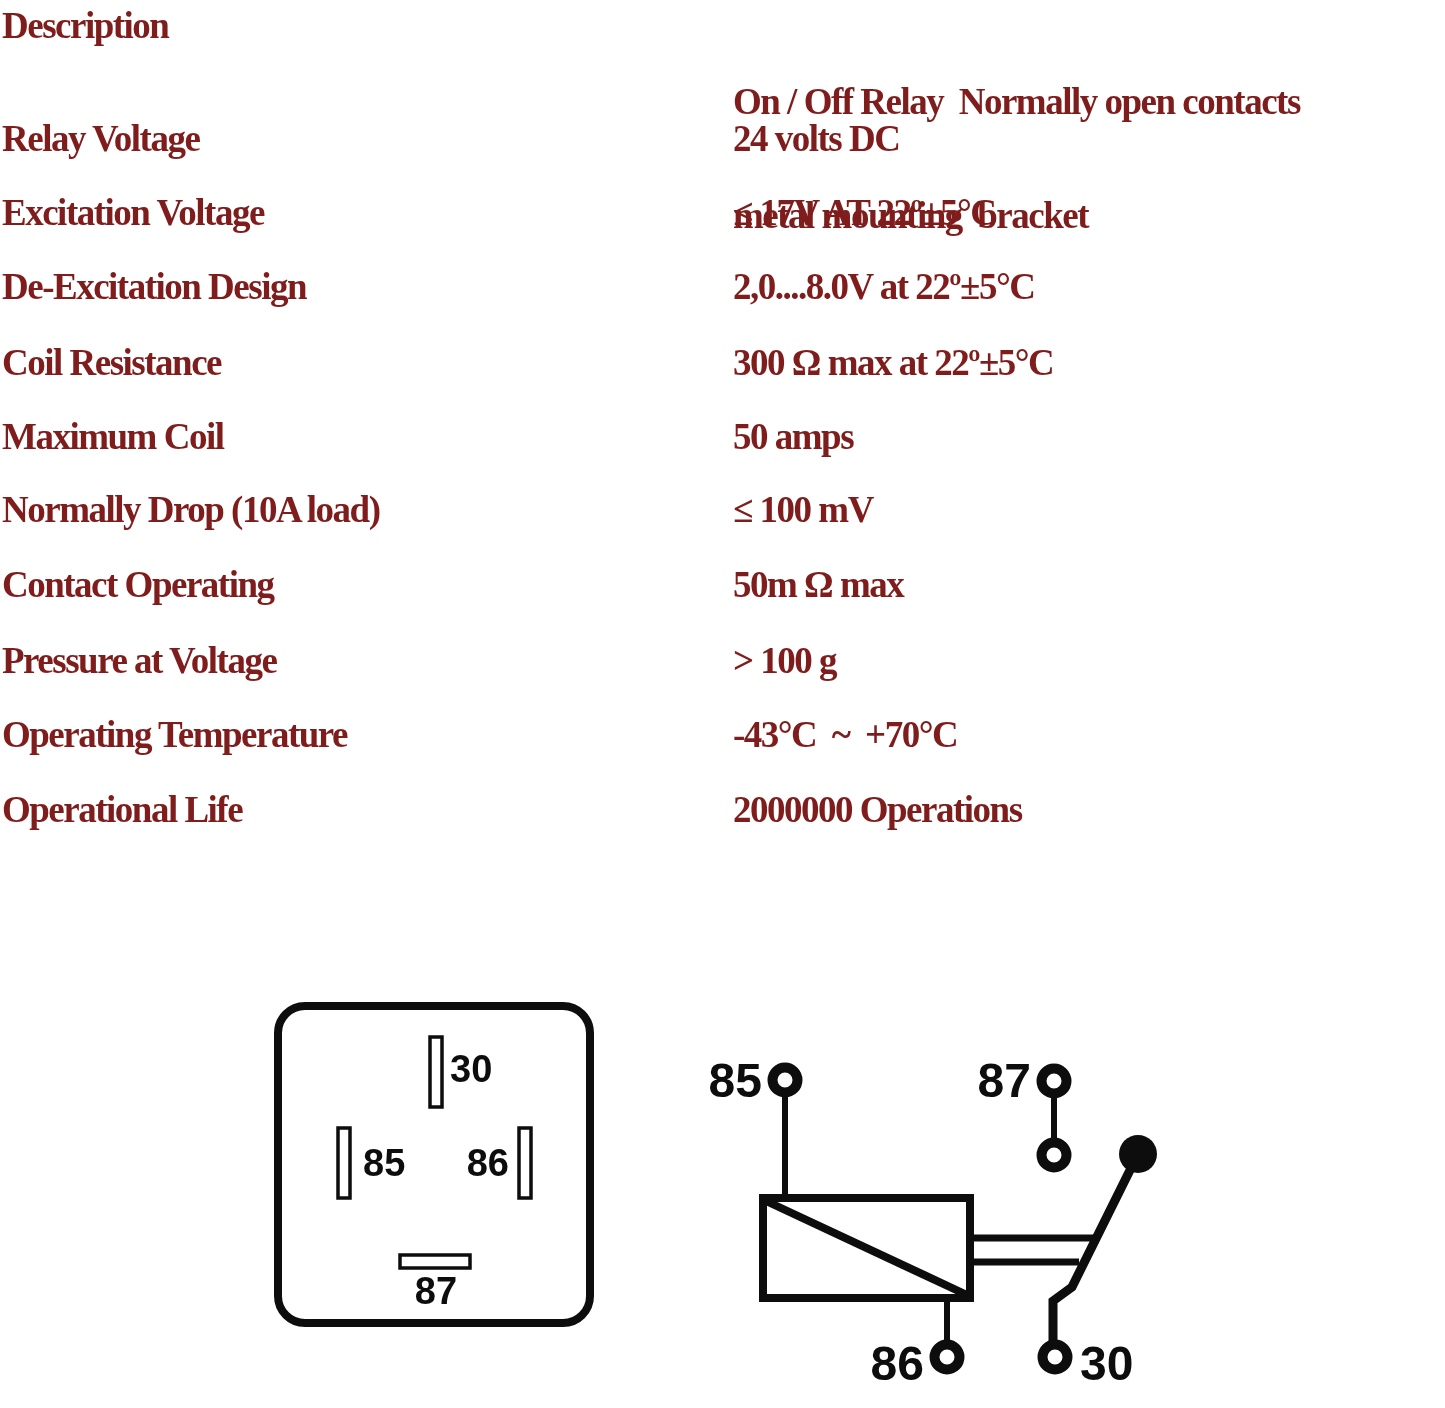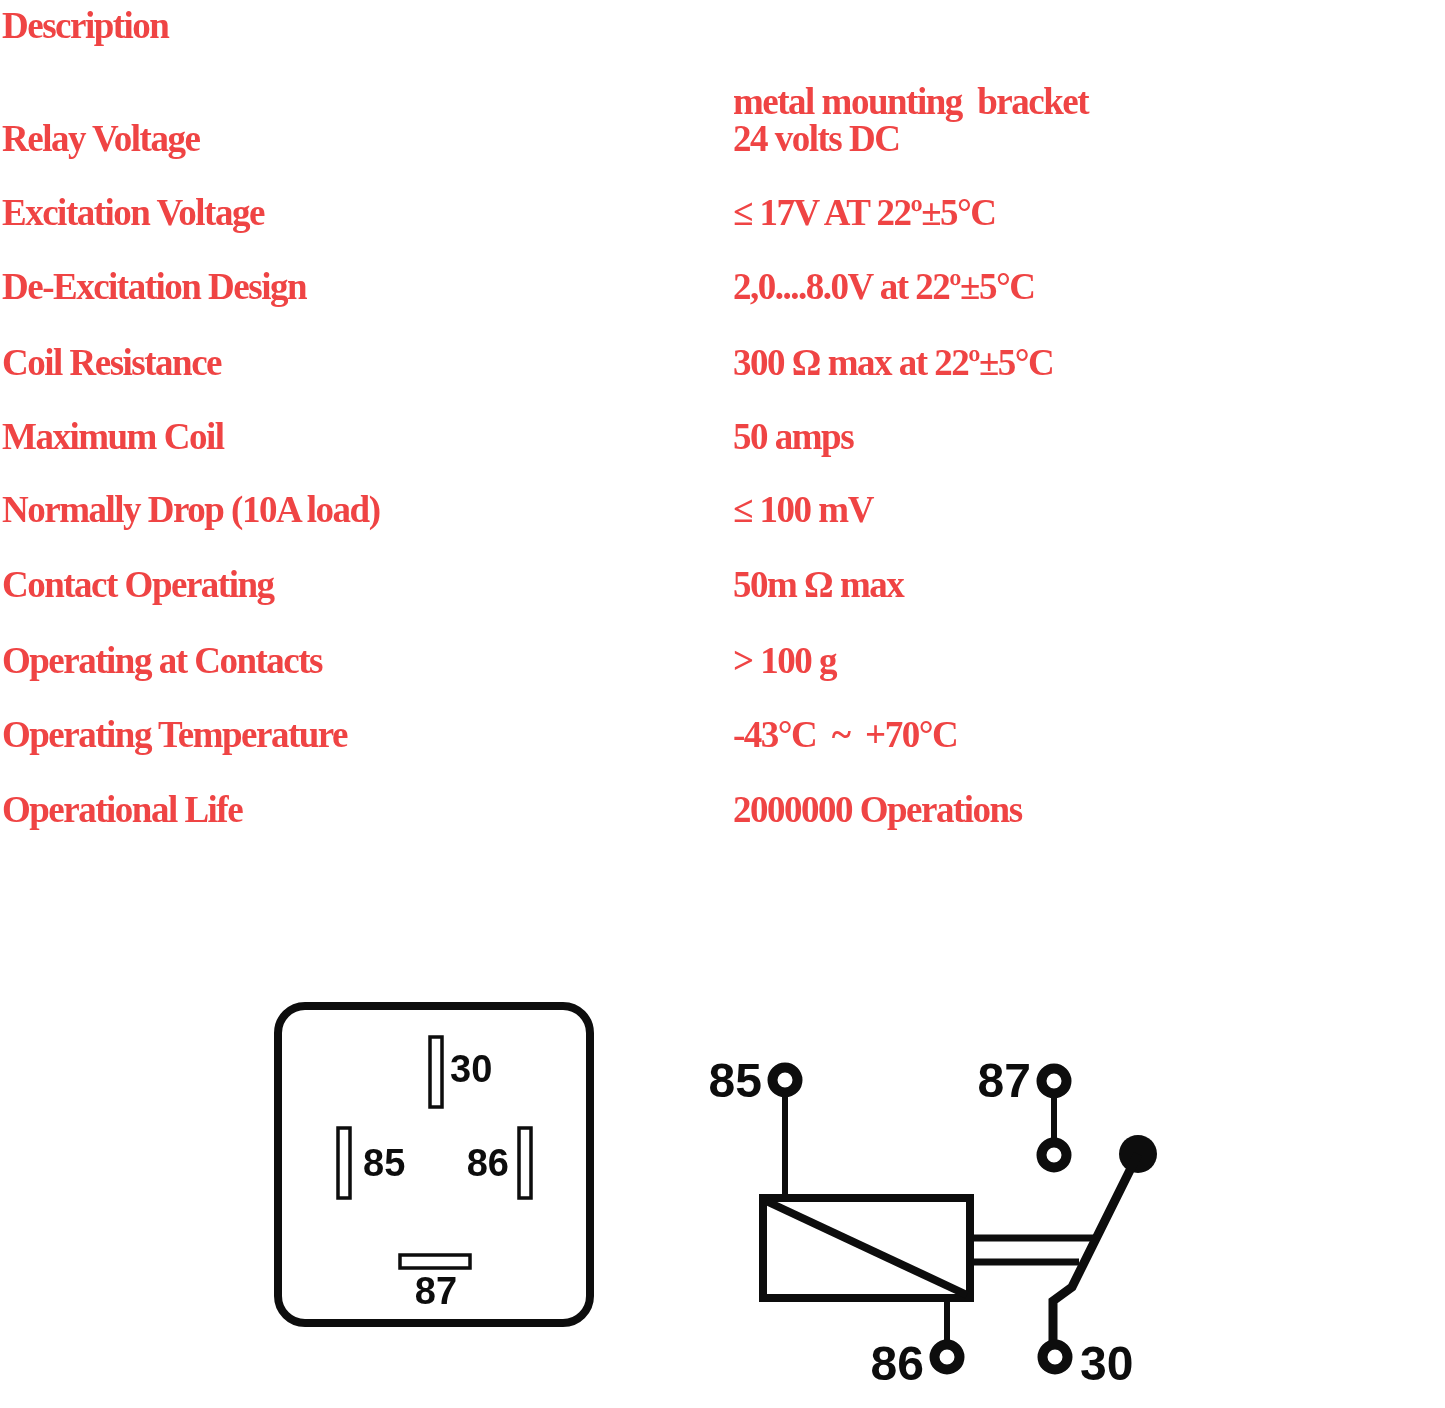--- a/index.html
+++ b/index.html
@@ -3,21 +3,21 @@
 <meta charset="utf-8">
 <style>
   html, body { margin: 0; padding: 0; background: #ffffff; }
   .page {
     position: relative;
     width: 1445px;
     height: 1408px;
     background: #ffffff;
     overflow: hidden;
     font-family: "Liberation Serif", serif;
-    color: #ef4444;
+    color: #7f1d1d;
   }
   .spec-row { position: absolute; left: 0; width: 1445px; }
   .spec-label {
     position: absolute;
     left: 2px;
     top: 0;
     font-weight: bold;
     font-size: 37px;
     letter-spacing: -1.5px;
     line-height: 38px;
@@ -52,20 +52,21 @@
 </head>
 <body>
 
 <div class="page">
 
   <div>
 
     <div class="spec-row" style="top:7px">
       <div class="spec-label">Description</div>
       <div class="spec-value">
+        <div>On / Off Relay  Normally open contacts</div>
         <div>metal mounting  bracket</div>
       </div>
     </div>
 
     <div class="spec-row" style="top:120px">
       <div class="spec-label">Relay Voltage</div>
       <div class="spec-value">24 volts DC</div>
     </div>
 
     <div class="spec-row" style="top:194px">
@@ -92,21 +93,21 @@
       <div class="spec-label">Normally Drop (10A load)</div>
       <div class="spec-value">≤ 100 mV</div>
     </div>
 
     <div class="spec-row" style="top:566px">
       <div class="spec-label">Contact Operating</div>
       <div class="spec-value">50m Ω max</div>
     </div>
 
     <div class="spec-row" style="top:642px">
-      <div class="spec-label">Operating at Contacts</div>
+      <div class="spec-label">Pressure at Voltage</div>
       <div class="spec-value">&gt; 100 g</div>
     </div>
 
     <div class="spec-row" style="top:716px">
       <div class="spec-label">Operating Temperature</div>
       <div class="spec-value">-43°C  ~  +70°C</div>
     </div>
 
     <div class="spec-row" style="top:791px">
       <div class="spec-label">Operational Life</div>

